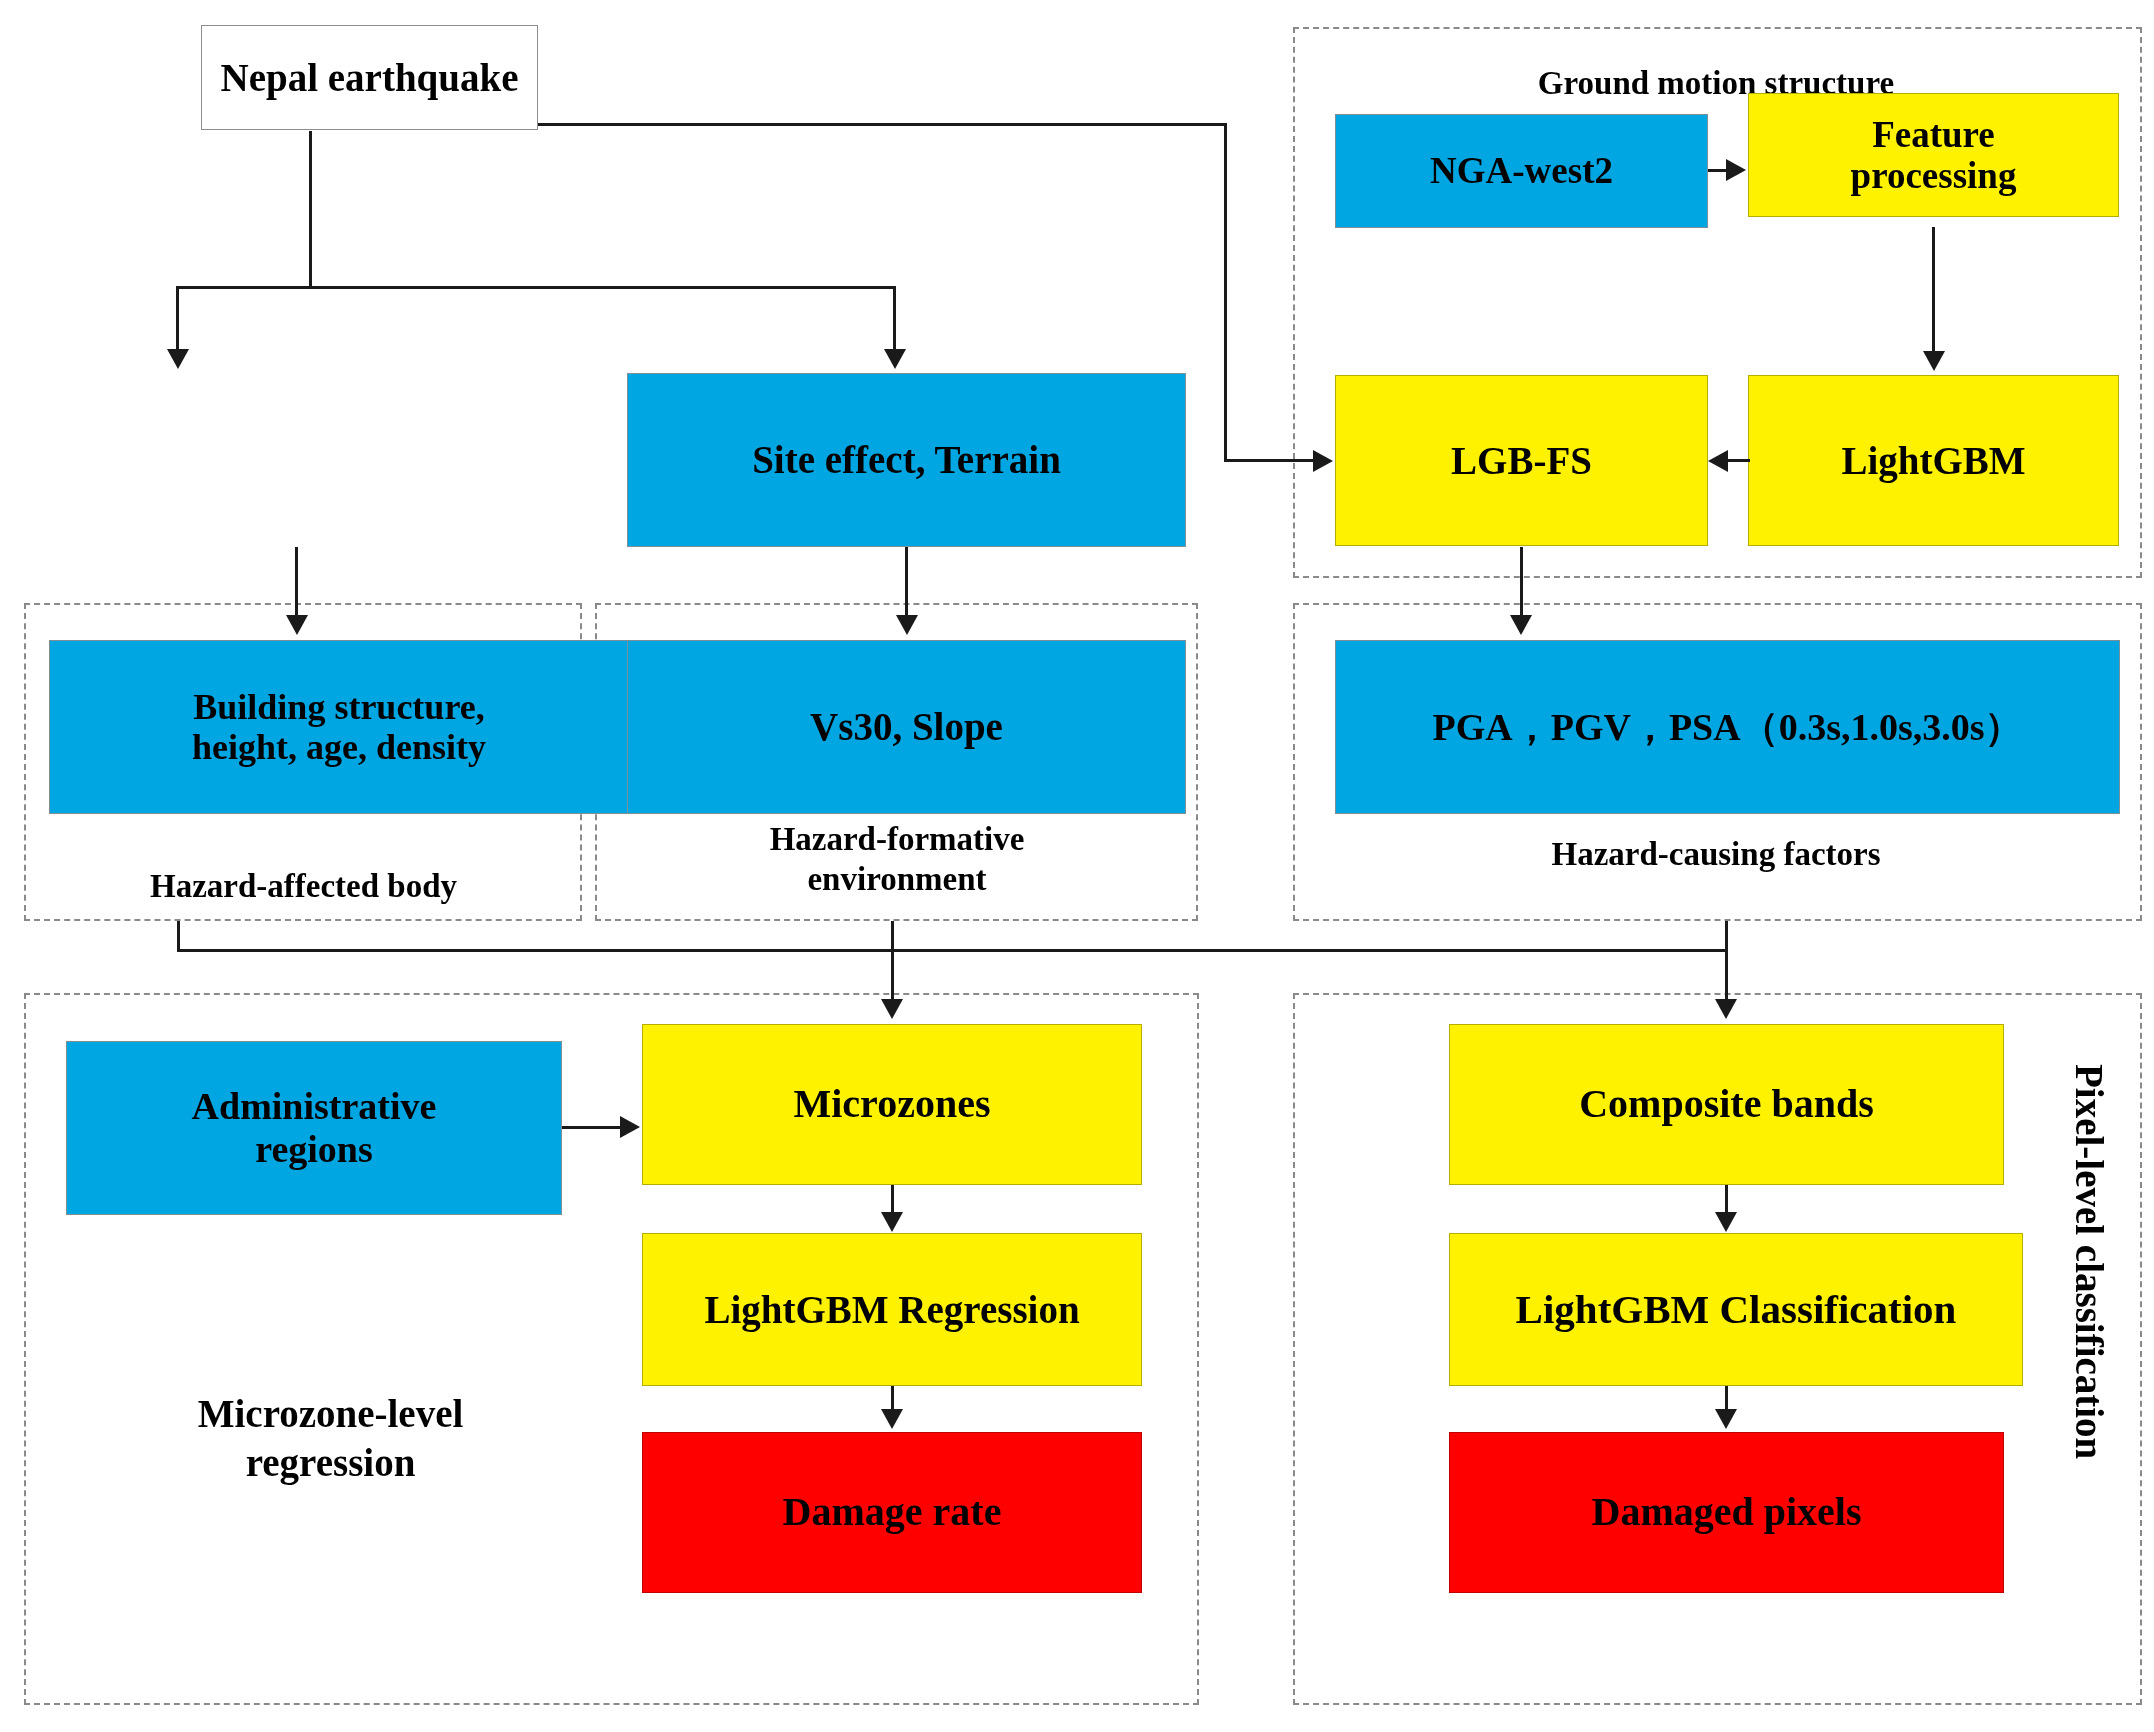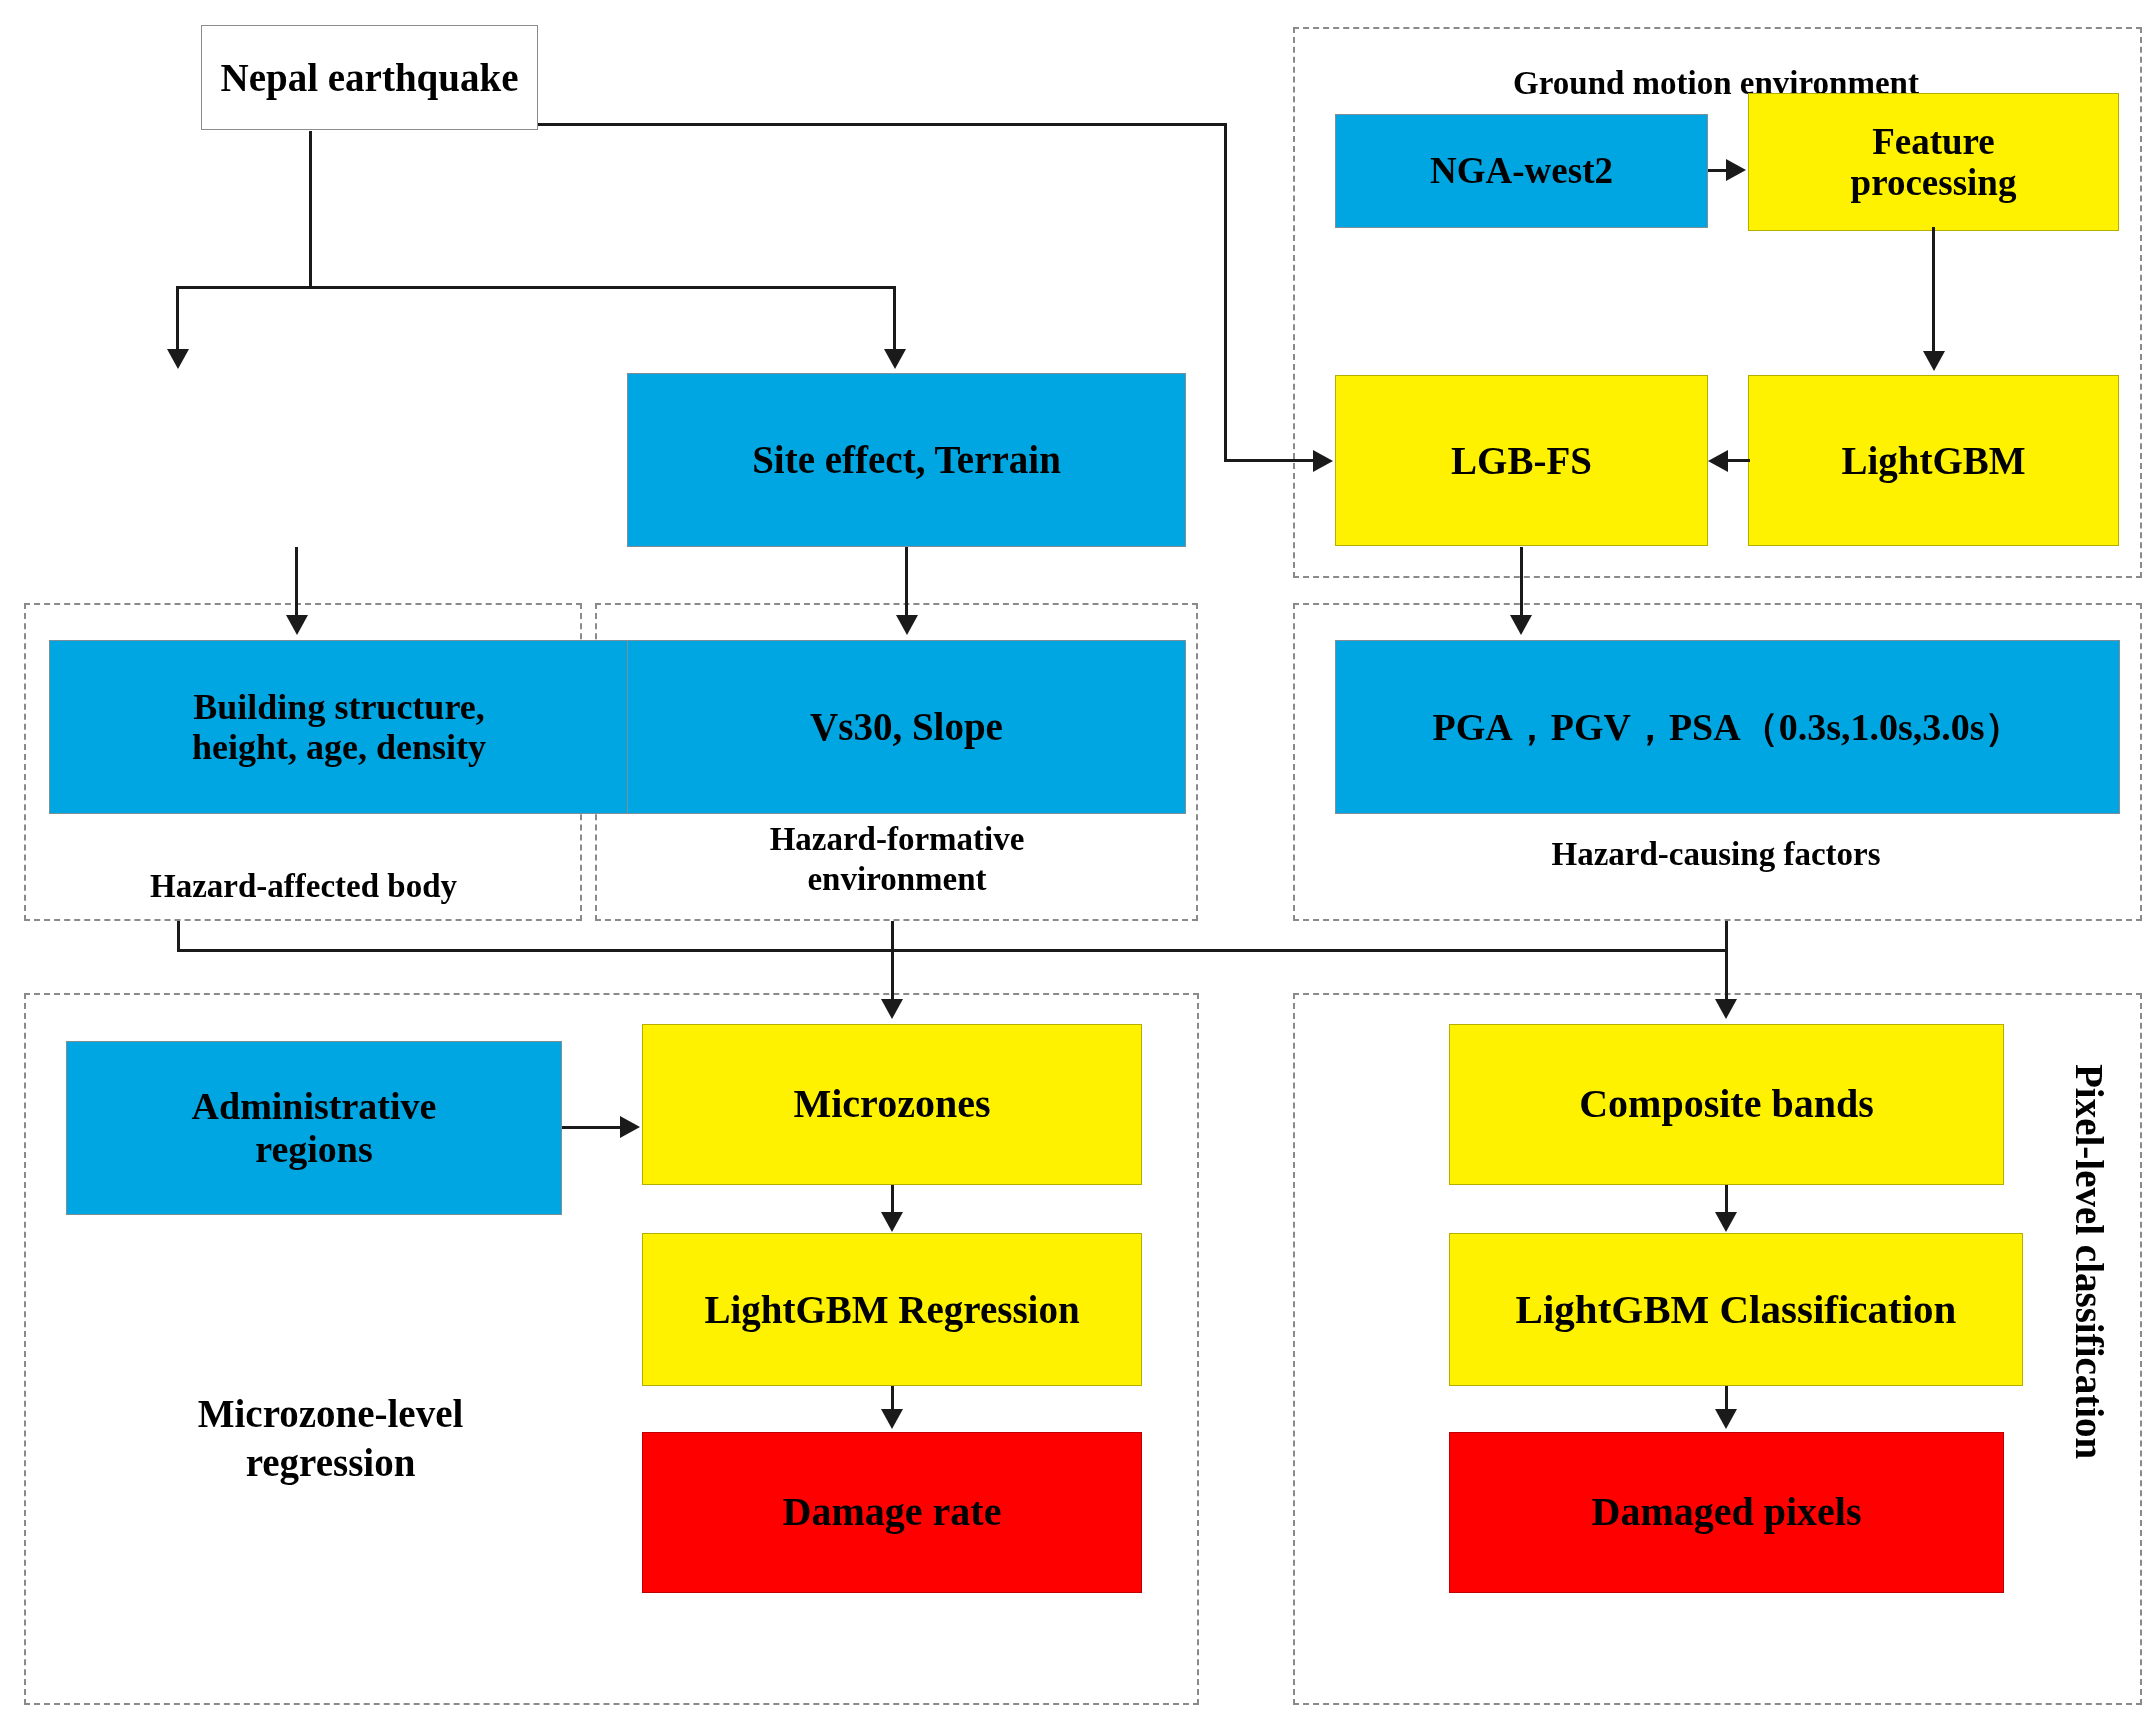--- a/index.html
+++ b/index.html
@@ -43,21 +43,21 @@
   <div class="panel" style="left:24px;top:603px;width:558px;height:318px;"></div>
 
   <div class="panel" style="left:595px;top:603px;width:603px;height:318px;"></div>
 
   <div class="panel" style="left:1293px;top:603px;width:849px;height:318px;"></div>
 
   <div class="panel" style="left:24px;top:993px;width:1175px;height:712px;"></div>
 
   <div class="panel" style="left:1293px;top:993px;width:849px;height:712px;"></div>
 
-  <div class="label" style="left:1326px;top:64px;width:780px;font-size:33px;">Ground motion environment</div>
+  <div class="label" style="left:1326px;top:64px;width:780px;font-size:33px;">Ground motion structure</div>
 
   <div class="label" style="left:41px;top:835px;width:525px;font-size:33px;margin-top:32px;">Hazard-affected body</div>
 
   <div class="label" style="left:612px;top:820px;width:570px;font-size:33px;">
     <div>Hazard-formative</div>
     <div>environment</div>
   </div>
 
   <div class="label" style="left:1326px;top:835px;width:780px;font-size:33px;">Hazard-causing factors</div>
 
@@ -65,21 +65,21 @@
     <div>Microzone-level</div>
     <div>regression</div>
   </div>
 
   <div class="vlabel" style="left:2112px;top:1064px;font-size:39px;">Pixel-level classification</div>
 
   <div class="box plain" style="left:201px;top:25.4px;width:337px;height:105px;font-size:39px;">Nepal earthquake</div>
 
   <div class="box blue" style="left:1335px;top:114px;width:373px;height:114px;font-size:37px;">NGA-west2</div>
 
-  <div class="box yellow" style="left:1748px;top:93px;width:371px;height:138px;font-size:37px;flex-direction:column;">
+  <div class="box yellow" style="left:1748px;top:93px;width:371px;height:124px;font-size:37px;flex-direction:column;">
     <div>Feature</div>
     <div>processing</div>
   </div>
 
   <div class="box yellow" style="left:1335px;top:375px;width:373px;height:171px;font-size:39px;">LGB-FS</div>
 
   <div class="box yellow" style="left:1748px;top:375px;width:371px;height:171px;font-size:39px;">LightGBM</div>
 
 
   <div class="box blue" style="left:627px;top:373px;width:559px;height:174px;font-size:39px;">Site effect, Terrain</div>

